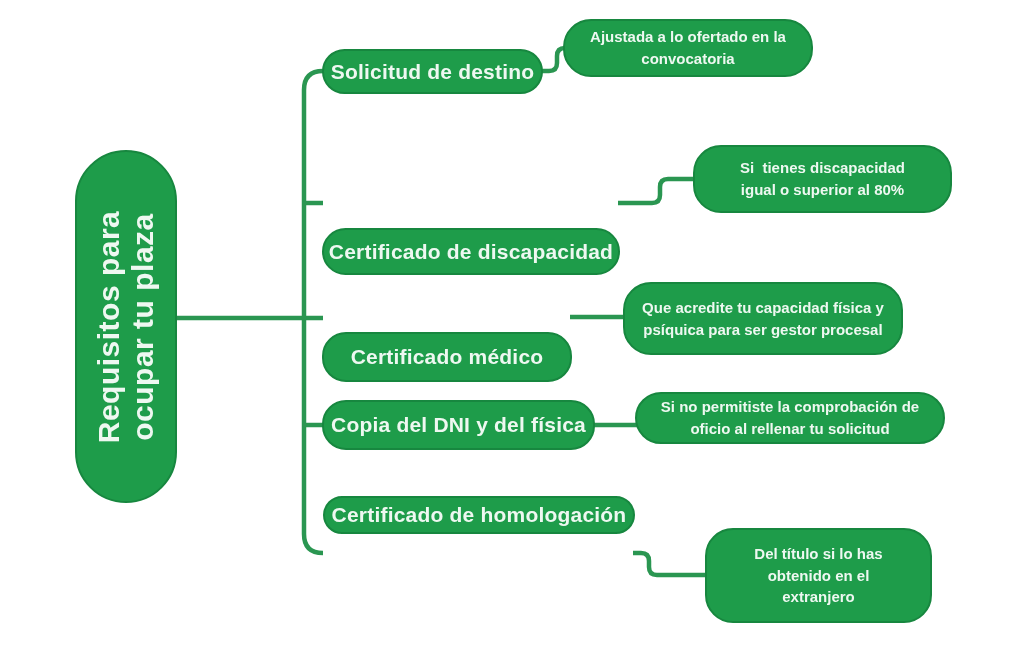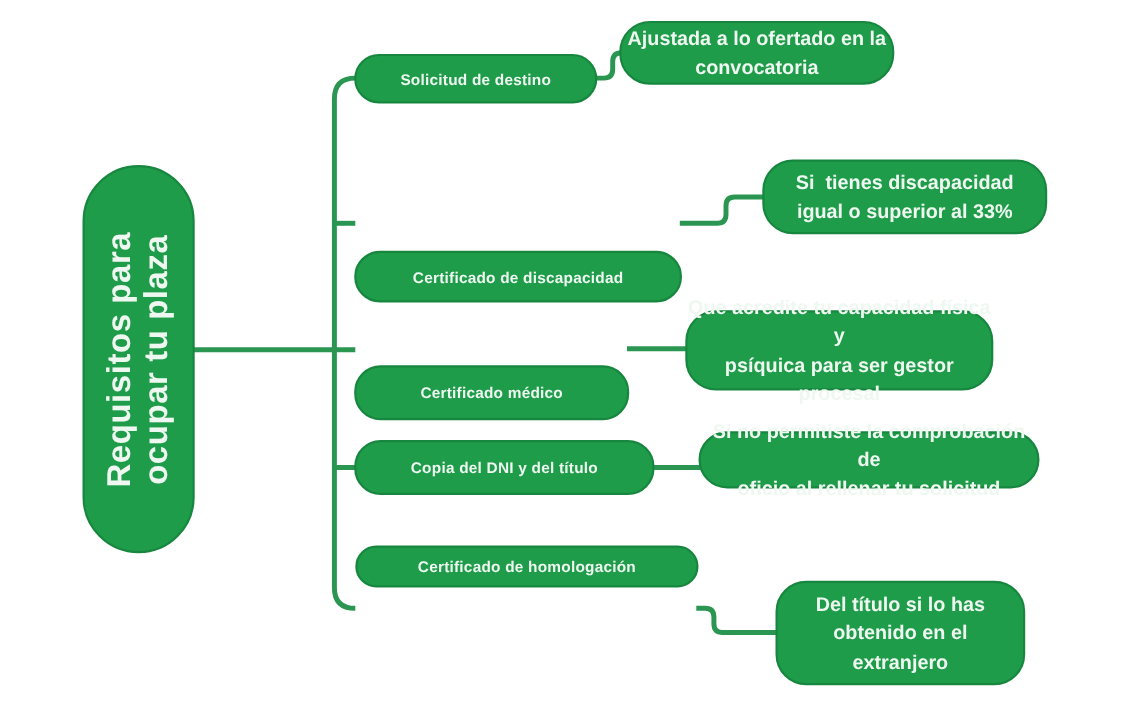--- a/index.html
+++ b/index.html
@@ -32,28 +32,28 @@
   .root-pill{left:75px;top:150px;width:102px;height:353px;border-radius:51px;}
   .root-pill .rotated{
     position:absolute;left:50%;top:50%;
     width:353px;height:102px;
     transform:translate(-50%,-50%) rotate(-90deg);
     display:flex;align-items:center;justify-content:center;
     font-size:30px;line-height:1.15;letter-spacing:.5px;
     white-space:pre-line;font-weight:700;
   }
   
-  .node{border-radius:24px;font-size:14px;white-space:nowrap;letter-spacing:.2px;}
+  .node{border-radius:24px;font-size:21px;white-space:nowrap;letter-spacing:.2px;}
   .n1{left:322px;top:49px;width:221px;height:45px;}
   .n2{left:322px;top:180px;width:298px;height:47px;margin-top:48px;}
   .n3{left:322px;top:292px;width:250px;height:50px;margin-top:40px;}
   .n4{left:322px;top:400px;width:273px;height:50px;}
   .n5{left:323px;top:496px;width:312px;height:38px;}
   
-  .sub{border-radius:28px;font-size:18px;line-height:1.45;white-space:pre-wrap;}
+  .sub{border-radius:28px;font-size:15px;line-height:1.45;white-space:pre-wrap;}
   .s1{left:563px;top:19px;width:250px;height:58px;}
   .s2{left:693px;top:145px;width:259px;height:68px;}
   .s3{left:623px;top:282px;width:280px;height:73px;}
   .s4{left:635px;top:392px;width:310px;height:52px;}
   .s5{left:705px;top:528px;width:227px;height:95px;}
 </style>
 </head>
 <body>
 
 <div class="canvas">
@@ -74,27 +74,27 @@
     <div class="rotated">Requisitos para
 ocupar tu plaza</div>
   </div>
 
   <div class="pill node n1">Solicitud de destino</div>
   <div class="pill sub s1">Ajustada a lo ofertado en la
 convocatoria</div>
 
   <div class="pill node n2">Certificado de discapacidad</div>
   <div class="pill sub s2">Si  tienes discapacidad
-igual o superior al 33%</div>
+igual o superior al 80%</div>
 
   <div class="pill node n3">Certificado médico</div>
   <div class="pill sub s3">Que acredite tu capacidad física y
 psíquica para ser gestor procesal</div>
 
-  <div class="pill node n4">Copia del DNI y del título</div>
+  <div class="pill node n4">Copia del DNI y del física</div>
   <div class="pill sub s4">Si no permitiste la comprobación de
 oficio al rellenar tu solicitud</div>
 
   <div class="pill node n5">Certificado de homologación</div>
   <div class="pill sub s5">Del título si lo has
 obtenido en el
 extranjero</div>
 
 </div>
 

